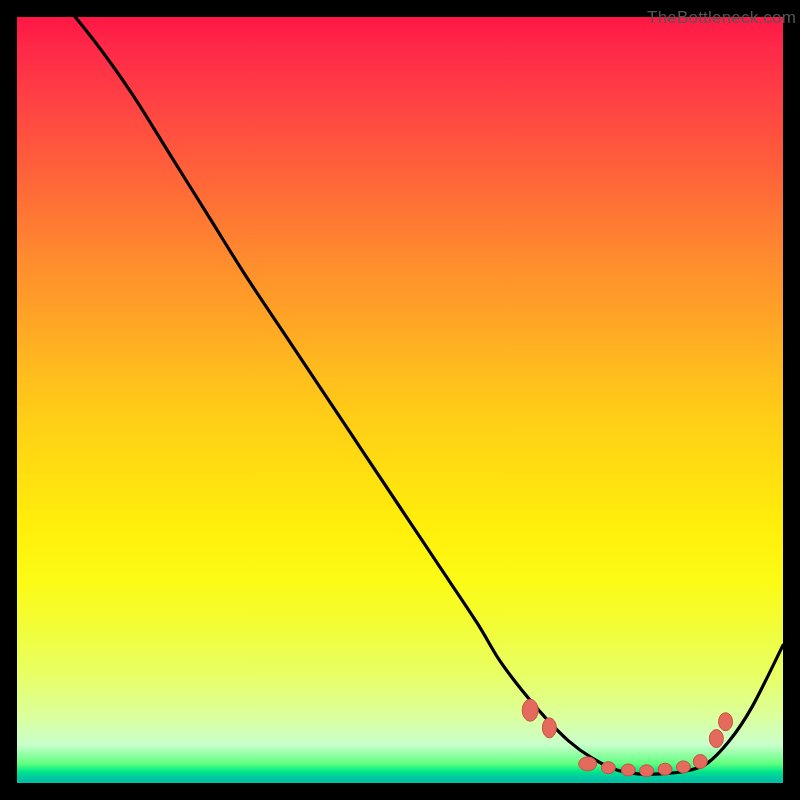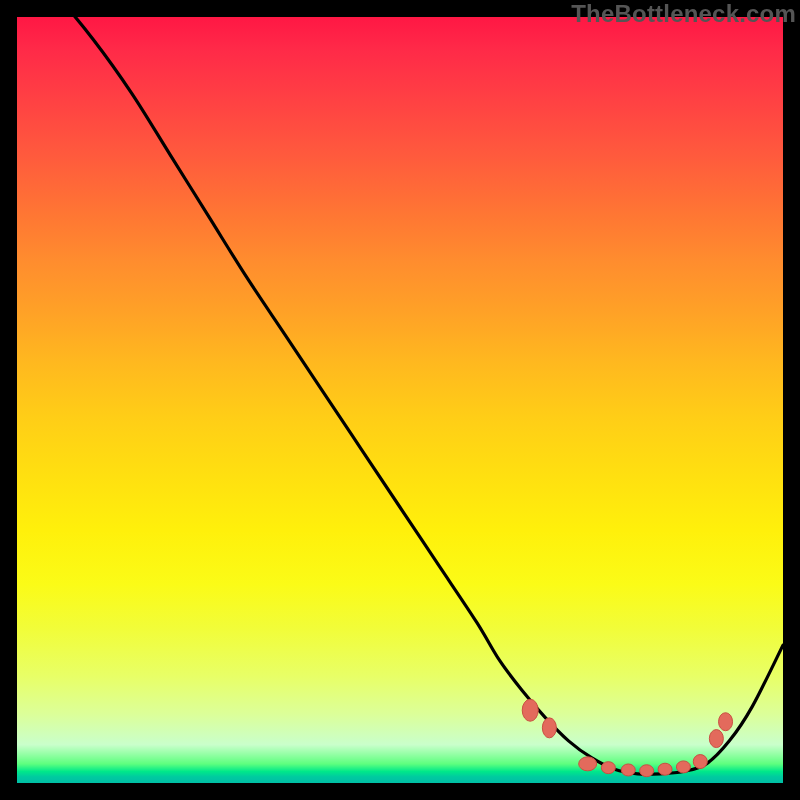--- a/index.html
+++ b/index.html
@@ -57,25 +57,25 @@
   }
   svg.curve {
     position: absolute;
     left: 0;
     top: 0;
     width: 766px;
     height: 766px;
   }
   .watermark {
     position: absolute;
-    top: 0px;
+    top: 8px;
     right: 4px;
     color: #555;
-    font-size: 24px;
-    font-weight: 700;
+    font-size: 17px;
+    font-weight: 400;
     letter-spacing: 0.2px;
   }
 </style>
 </head>
 <body>
 
 <div class="frame">
   <div class="plot-area">
     <div class="gradient"></div>
     <svg class="curve" viewBox="0 0 766 766" preserveAspectRatio="none">

